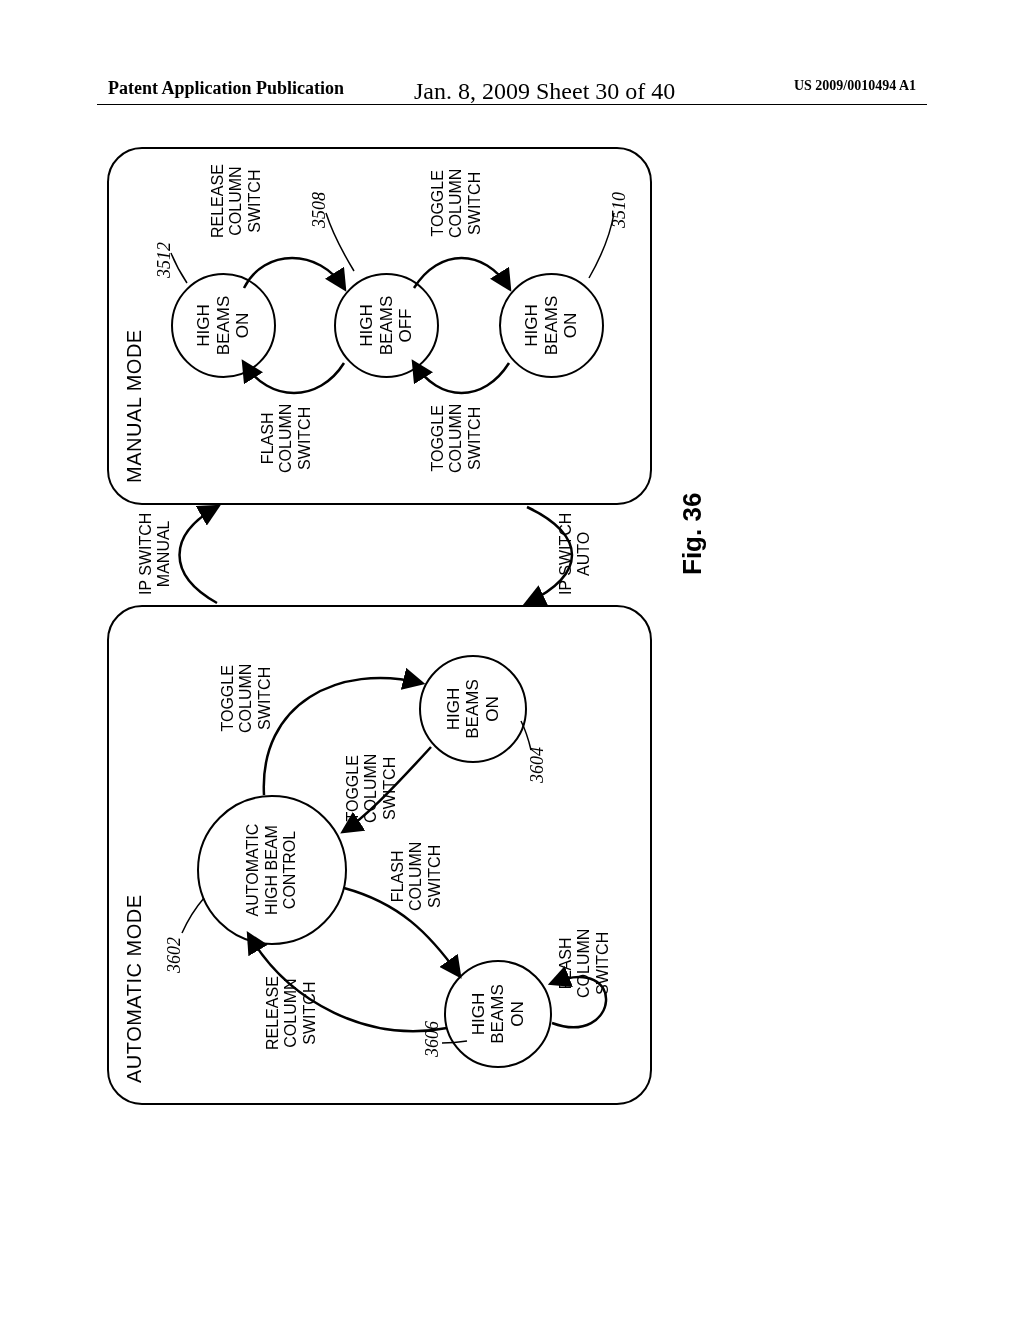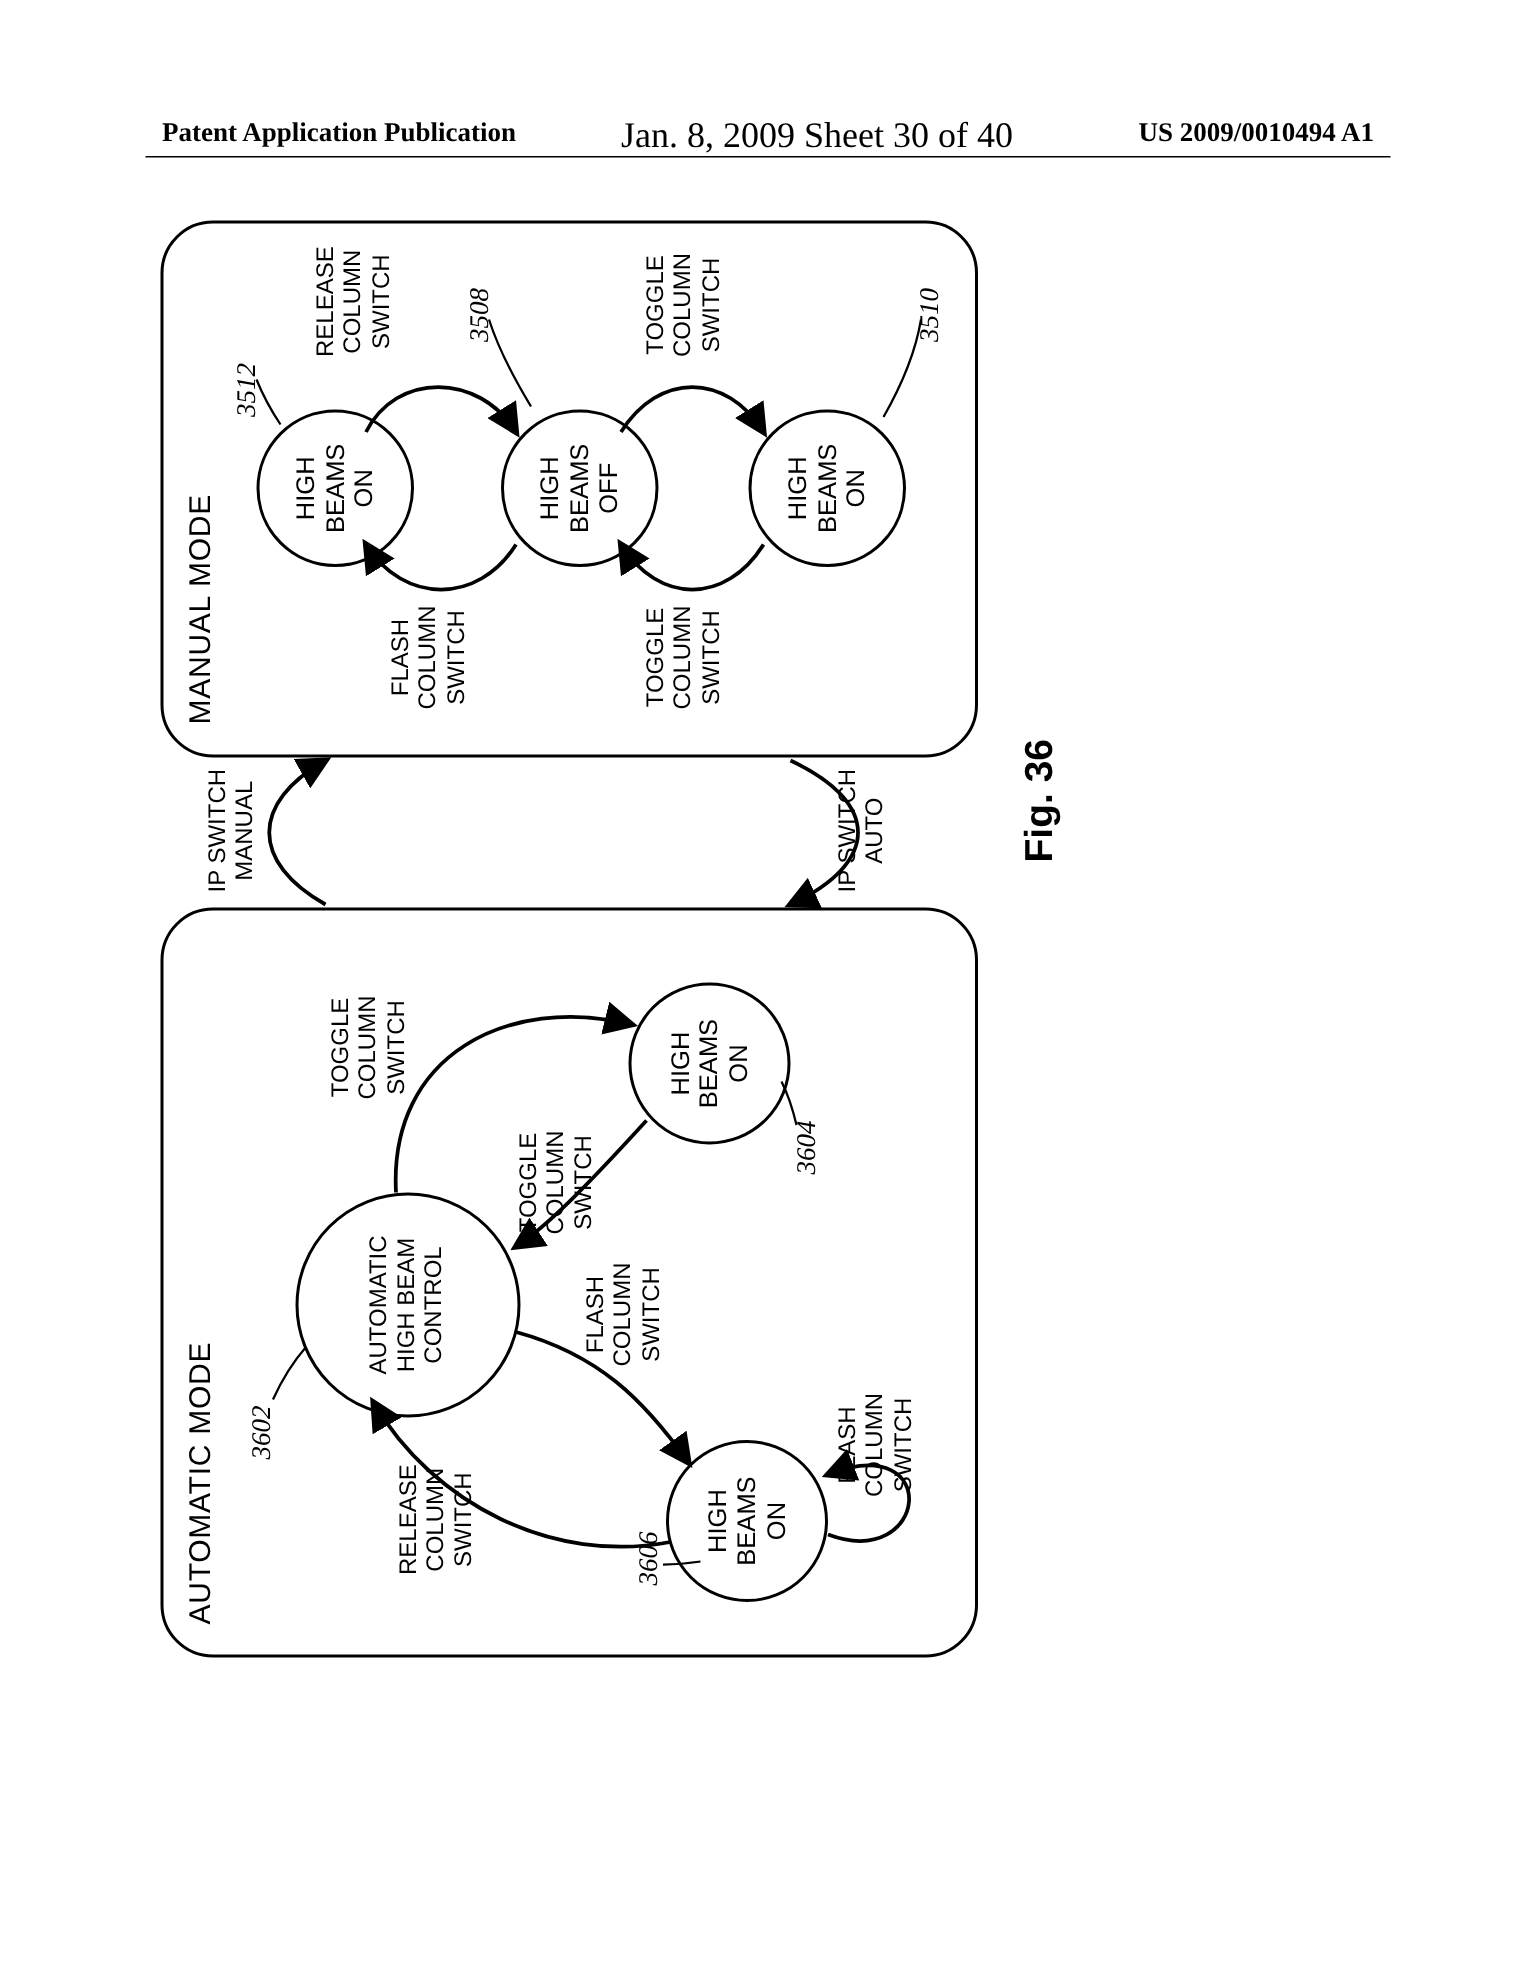--- a/index.html
+++ b/index.html
@@ -26,21 +26,21 @@
   }
   .header .mid {
     position: absolute;
     left: 414px;
     font-size: 24px;
   }
   .header .right {
     position: absolute;
     right: 108px;
     font-weight: bold;
-    font-size: 18px;
+    font-size: 14px;
   }
   .header .underline {
     position: absolute;
     top: 26px;
     left: 97px;
     width: 830px;
     height: 1px;
     background: #000;
   }
 

